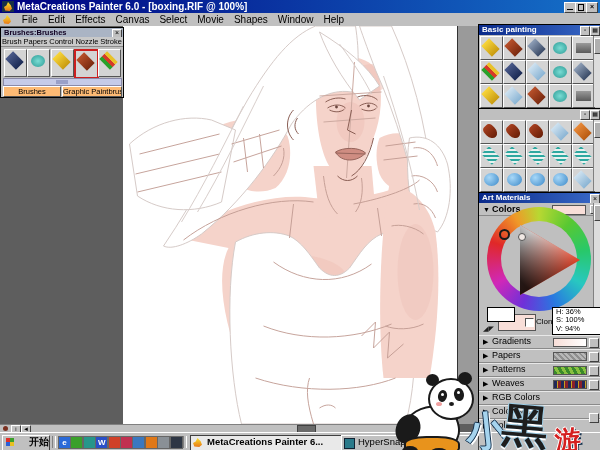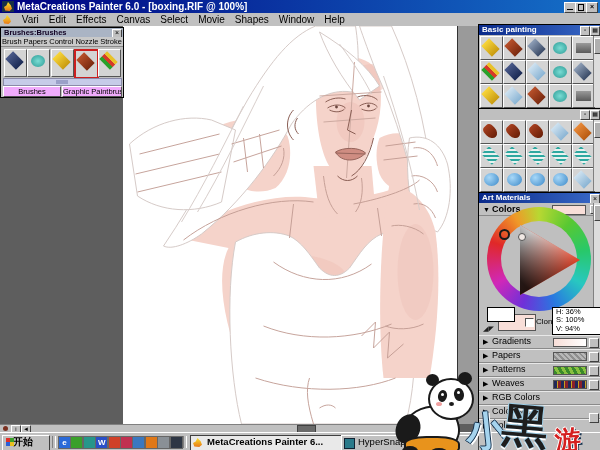--- a/index.html
+++ b/index.html
@@ -50,21 +50,21 @@
   .vscroll{position:absolute;right:1px;width:6px;background:#dcdcdc;border-left:1px solid #808080;}
   .vthumb{position:absolute;left:0;top:2px;width:6px;height:14px;background:#b0b0b0;border:1px solid;border-color:#fff #404040 #404040 #fff;}
   
   #brushes{left:0;top:1px;width:122px;height:69px;}
   #brushes .bt{position:absolute;left:0;top:0;right:0;height:9px;background:#aab4c4;font-size:7.5px;font-weight:bold;line-height:9px;padding-left:3px;color:#102;}
   #brushes .tabs{position:absolute;left:0;top:9px;right:0;height:9px;font-size:7.5px;line-height:9px;display:flex;justify-content:space-around;background:#c8c8c8;border-bottom:1px solid #888;}
   #brushes .bcell{top:21px;height:26px;}
   #brushes .sel{border:2px solid #cc1f1f;}
   #drawer{position:absolute;left:2px;top:50px;width:117px;height:6px;background:#c6cbe8;border:1px solid #8a8aa8;}
   #drawer .tab{position:absolute;left:52px;top:1px;width:12px;height:4px;background:#9aa0c8;}
-  .bfoot{position:absolute;top:58px;height:9px;background:#f0abfc;border:1px solid;border-color:#fff #555 #555 #fff;
+  .bfoot{position:absolute;top:58px;height:9px;background:#fdba74;border:1px solid;border-color:#fff #555 #555 #fff;
     font-size:7.5px;line-height:9px;text-align:center;color:#000;overflow:hidden;white-space:nowrap;}
   
   #art{left:478px;top:166px;width:122px;height:232px;}
   #colorsrow{position:absolute;left:0;top:10px;width:122px;height:12px;background:#c0c0c0;border-bottom:1px solid #888;
     font-size:9px;font-weight:bold;line-height:12px;}
   #colorsrow .arr{display:inline-block;margin:0 2px 0 4px;font-size:7px;}
   #curswatch{position:absolute;left:73px;top:2px;width:32px;height:8px;background:#f8ded8;border:1px solid #555;}
   #ring{position:absolute;left:8px;top:14px;width:104px;height:104px;border-radius:50%;
     background:conic-gradient(#b8d832,#58c832 40deg,#28c86a 80deg,#28c8c0 120deg,#2878e0 160deg,#7030d8 200deg,#d028b8 240deg,#e02828 290deg,#f09828 330deg,#b8d832);}
   #ringhole{position:absolute;left:22px;top:28px;width:76px;height:76px;border-radius:50%;background:#bfbfbf;}
@@ -83,21 +83,21 @@
   .secrow .arr{position:absolute;left:4px;top:0;font-size:7px;}
   .secrow .lbl{position:absolute;left:13px;top:0;}
   .secsw{position:absolute;left:74px;top:2px;width:32px;height:7px;border:1px solid #555;}
   .sw-papers{background:repeating-linear-gradient(45deg,#b8b8b8 0 2px,#8f8f8f 2px 4px);}
   .sw-gradients{background:linear-gradient(90deg,#f8ded8,#ffffff);}
   .sw-patterns{background:repeating-linear-gradient(60deg,#3a8a2a 0 3px,#88c040 3px 6px);}
   .sw-weaves{background:repeating-linear-gradient(90deg,#202858 0 3px,#c8a020 3px 4px,#88202a 4px 7px);}
   .secbtn{position:absolute;right:2px;top:2px;width:8px;height:8px;}
   
   #taskbar{left:0;top:432px;width:600px;height:18px;background:#c0c0c0;border-top:1px solid #fff;}
-  #startbtn{position:absolute;left:2px;top:2px;width:46px;height:14px;font-size:10px;font-weight:bold;line-height:12px;text-align:left;}
+  #startbtn{position:absolute;left:2px;top:2px;width:46px;height:14px;font-size:10px;font-weight:bold;line-height:12px;text-align:right;}
   #startflag{position:absolute;left:3px;top:2px;width:8px;height:8px;display:grid;grid-template-columns:4px 4px;grid-template-rows:4px 4px;}
   #startflag i{display:block;}
   .tsep{position:absolute;top:3px;width:2px;height:12px;border-left:1px solid #808080;border-right:1px solid #fff;}
   .ql{position:absolute;top:3px;width:11px;height:11px;border:1px solid #666;color:#fff;font-size:8px;font-weight:bold;line-height:11px;text-align:center;}
   .taskb{position:absolute;top:2px;height:14px;font-size:9.5px;line-height:12px;padding-left:16px;overflow:hidden;white-space:nowrap;}
   .taskb .tico{position:absolute;left:2px;top:2px;width:9px;height:9px;}
   
   #wm{z-index:60;}
   .pandapart{position:absolute;}
   #wmtext span{position:absolute;font-weight:bold;font-family:"DejaVu Sans",sans-serif;}
@@ -127,21 +127,21 @@
     <div class="winbtn b-out" style="right:13px;">
         <div style="margin:1px 2px 0;height:5px;border:1px solid #000;"></div>
       </div>
     <div class="winbtn b-out" style="right:2px;">×</div>
   </div>
 
   <div id="menubar" class="abs">
     <span style="display:inline-block;width:14px;position:relative;height:13px;vertical-align:top;">
       <span class="flame" style="left:3px;top:2px;"></span>
     </span>
-    <span id="menuitems"><span class="mi">Vari</span><span class="mi">Edit</span><span class="mi">Effects</span><span class="mi">Canvas</span><span class="mi">Select</span><span class="mi">Movie</span><span class="mi">Shapes</span><span class="mi">Window</span><span class="mi">Help</span></span>
+    <span id="menuitems"><span class="mi">File</span><span class="mi">Edit</span><span class="mi">Effects</span><span class="mi">Canvas</span><span class="mi">Select</span><span class="mi">Movie</span><span class="mi">Shapes</span><span class="mi">Window</span><span class="mi">Help</span></span>
     <div class="winbtn b-out" style="right:24px;top:15px;">
         <div style="margin:6px 2px 0;border-top:1px solid #000;"></div>
       </div>
     <div class="winbtn b-out" style="right:13px;top:15px;">
         <div style="margin:1px 2px 0;height:5px;border:1px solid #000;"></div>
       </div>
     <div class="winbtn b-out" style="right:2px;top:15px;">×</div>
   </div>
 
   <div id="client" class="abs">

